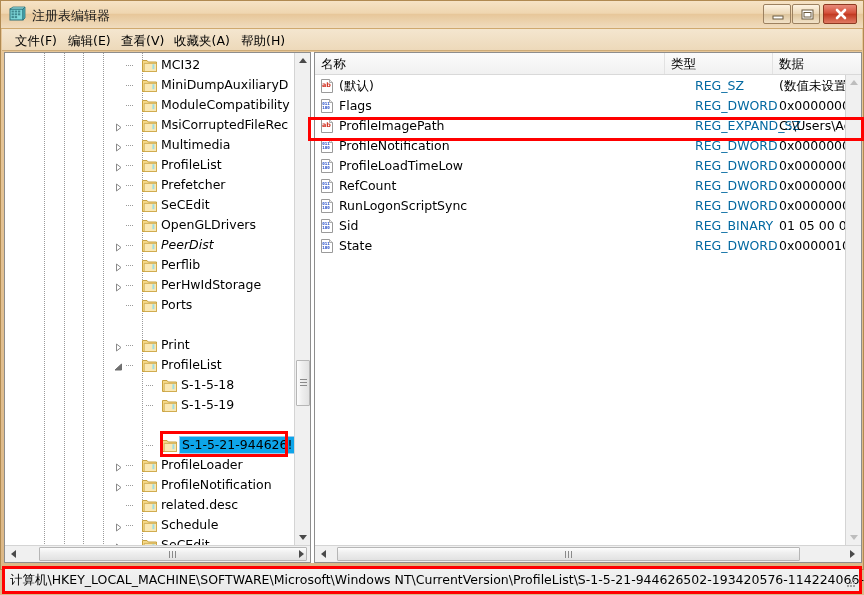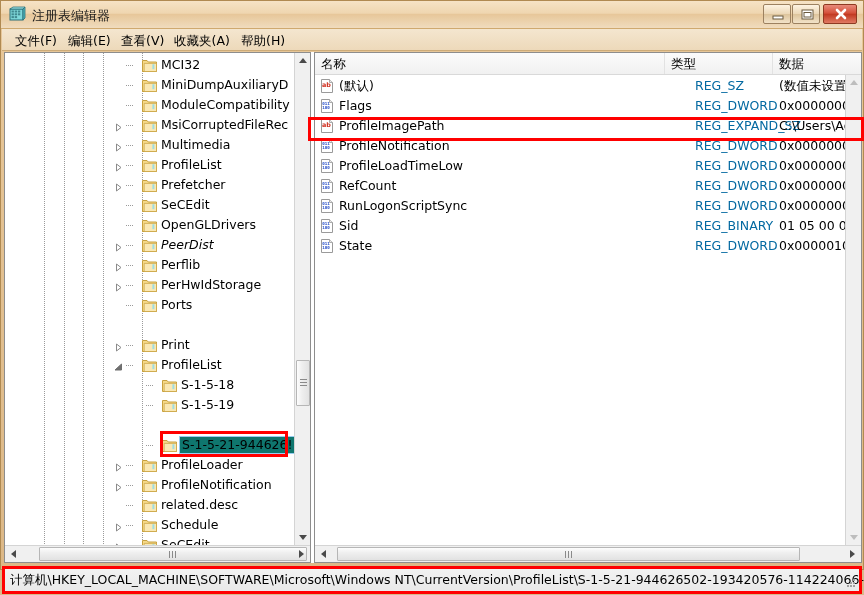--- a/index.html
+++ b/index.html
@@ -93,21 +93,21 @@
   }
   .tnode .folder{
     position:absolute;top:3px;width:15px;height:14px;
   }
   .tnode .tlabel{
     position:absolute;top:2px;font-size:12.5px;color:#000;line-height:16px;
     font-family:"DejaVu Sans","Liberation Sans",sans-serif;
     white-space:nowrap;
   }
   .tnode.sel .tlabel{
-    background:#0f766e;border:1px solid #99cdf0;padding:0 2px;margin-left:-2px;margin-top:-1px;
+    background:#0ea5e9;border:1px solid #99cdf0;padding:0 2px;margin-left:-2px;margin-top:-1px;
   }
   
   .vscroll{
     position:absolute;top:0;right:0;width:16px;bottom:0;
     background:#f0f0f0;border-left:1px solid #d4d4d4;box-sizing:border-box;
   }
   .vscroll .arrow{
     position:absolute;left:0;width:16px;height:16px;background:#f0f0f0;
   }
   .vscroll .arrow.up{top:0;}

